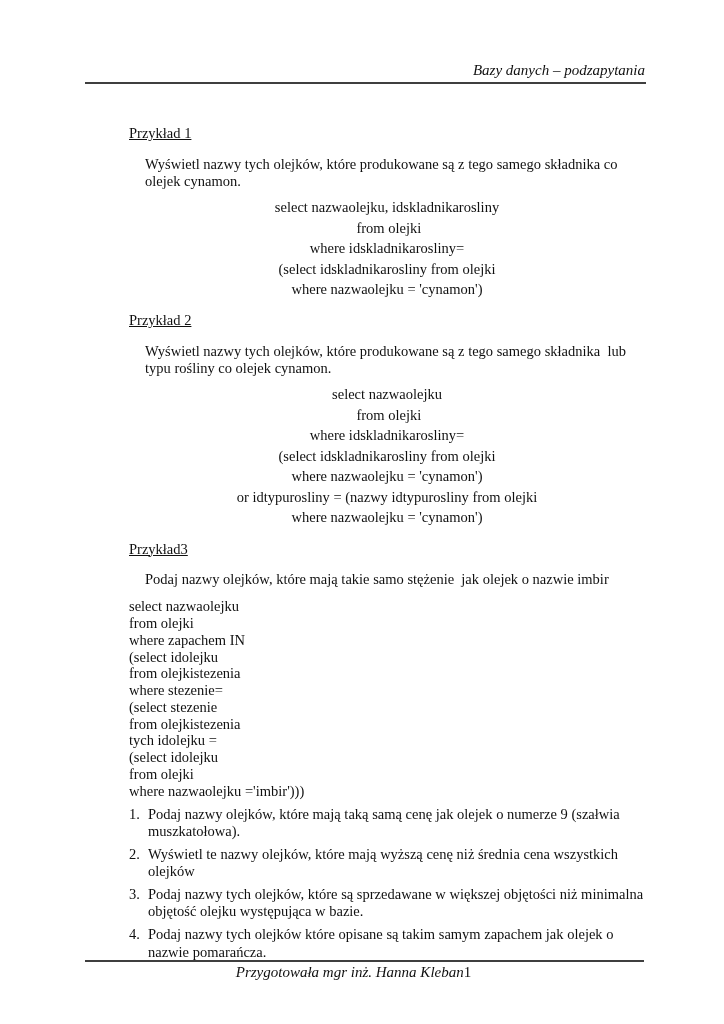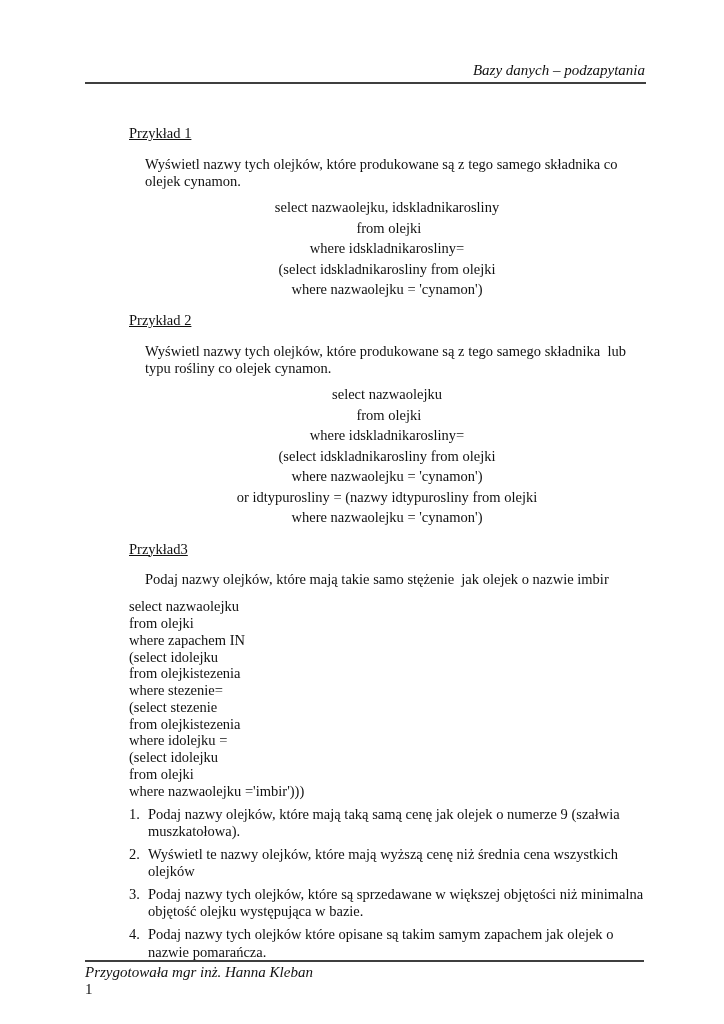--- a/index.html
+++ b/index.html
@@ -77,21 +77,20 @@
     position: absolute;
     left: 85px;
     right: 80px;
     top: 960px;
     border-top: 2px solid #3f3f3f;
     padding-top: 2px;
     display: flex;
     justify-content: center;
     align-items: baseline;
     font-size: 15px;
-    flex-direction: column;
   }
   .footer-author { font-style: italic; }
   .footer-page-number {
     font-style: normal;
     margin-right: 22px;
   }
 </style>
 </head>
 <body>
 
@@ -155,21 +154,21 @@
           <div class="sql-line">(select idolejku</div>
 
           <div class="sql-line">from olejkistezenia</div>
 
           <div class="sql-line">where stezenie=</div>
 
           <div class="sql-line">(select stezenie</div>
 
           <div class="sql-line">from olejkistezenia</div>
 
-          <div class="sql-line">where idolejku =</div>
+          <div class="sql-line">tych idolejku =</div>
 
           <div class="sql-line">(select idolejku</div>
 
           <div class="sql-line">from olejki</div>
 
           <div class="sql-line">where nazwaolejku ='imbir')))</div>
         </div>
     </div>
 
     <ol class="exercises">

